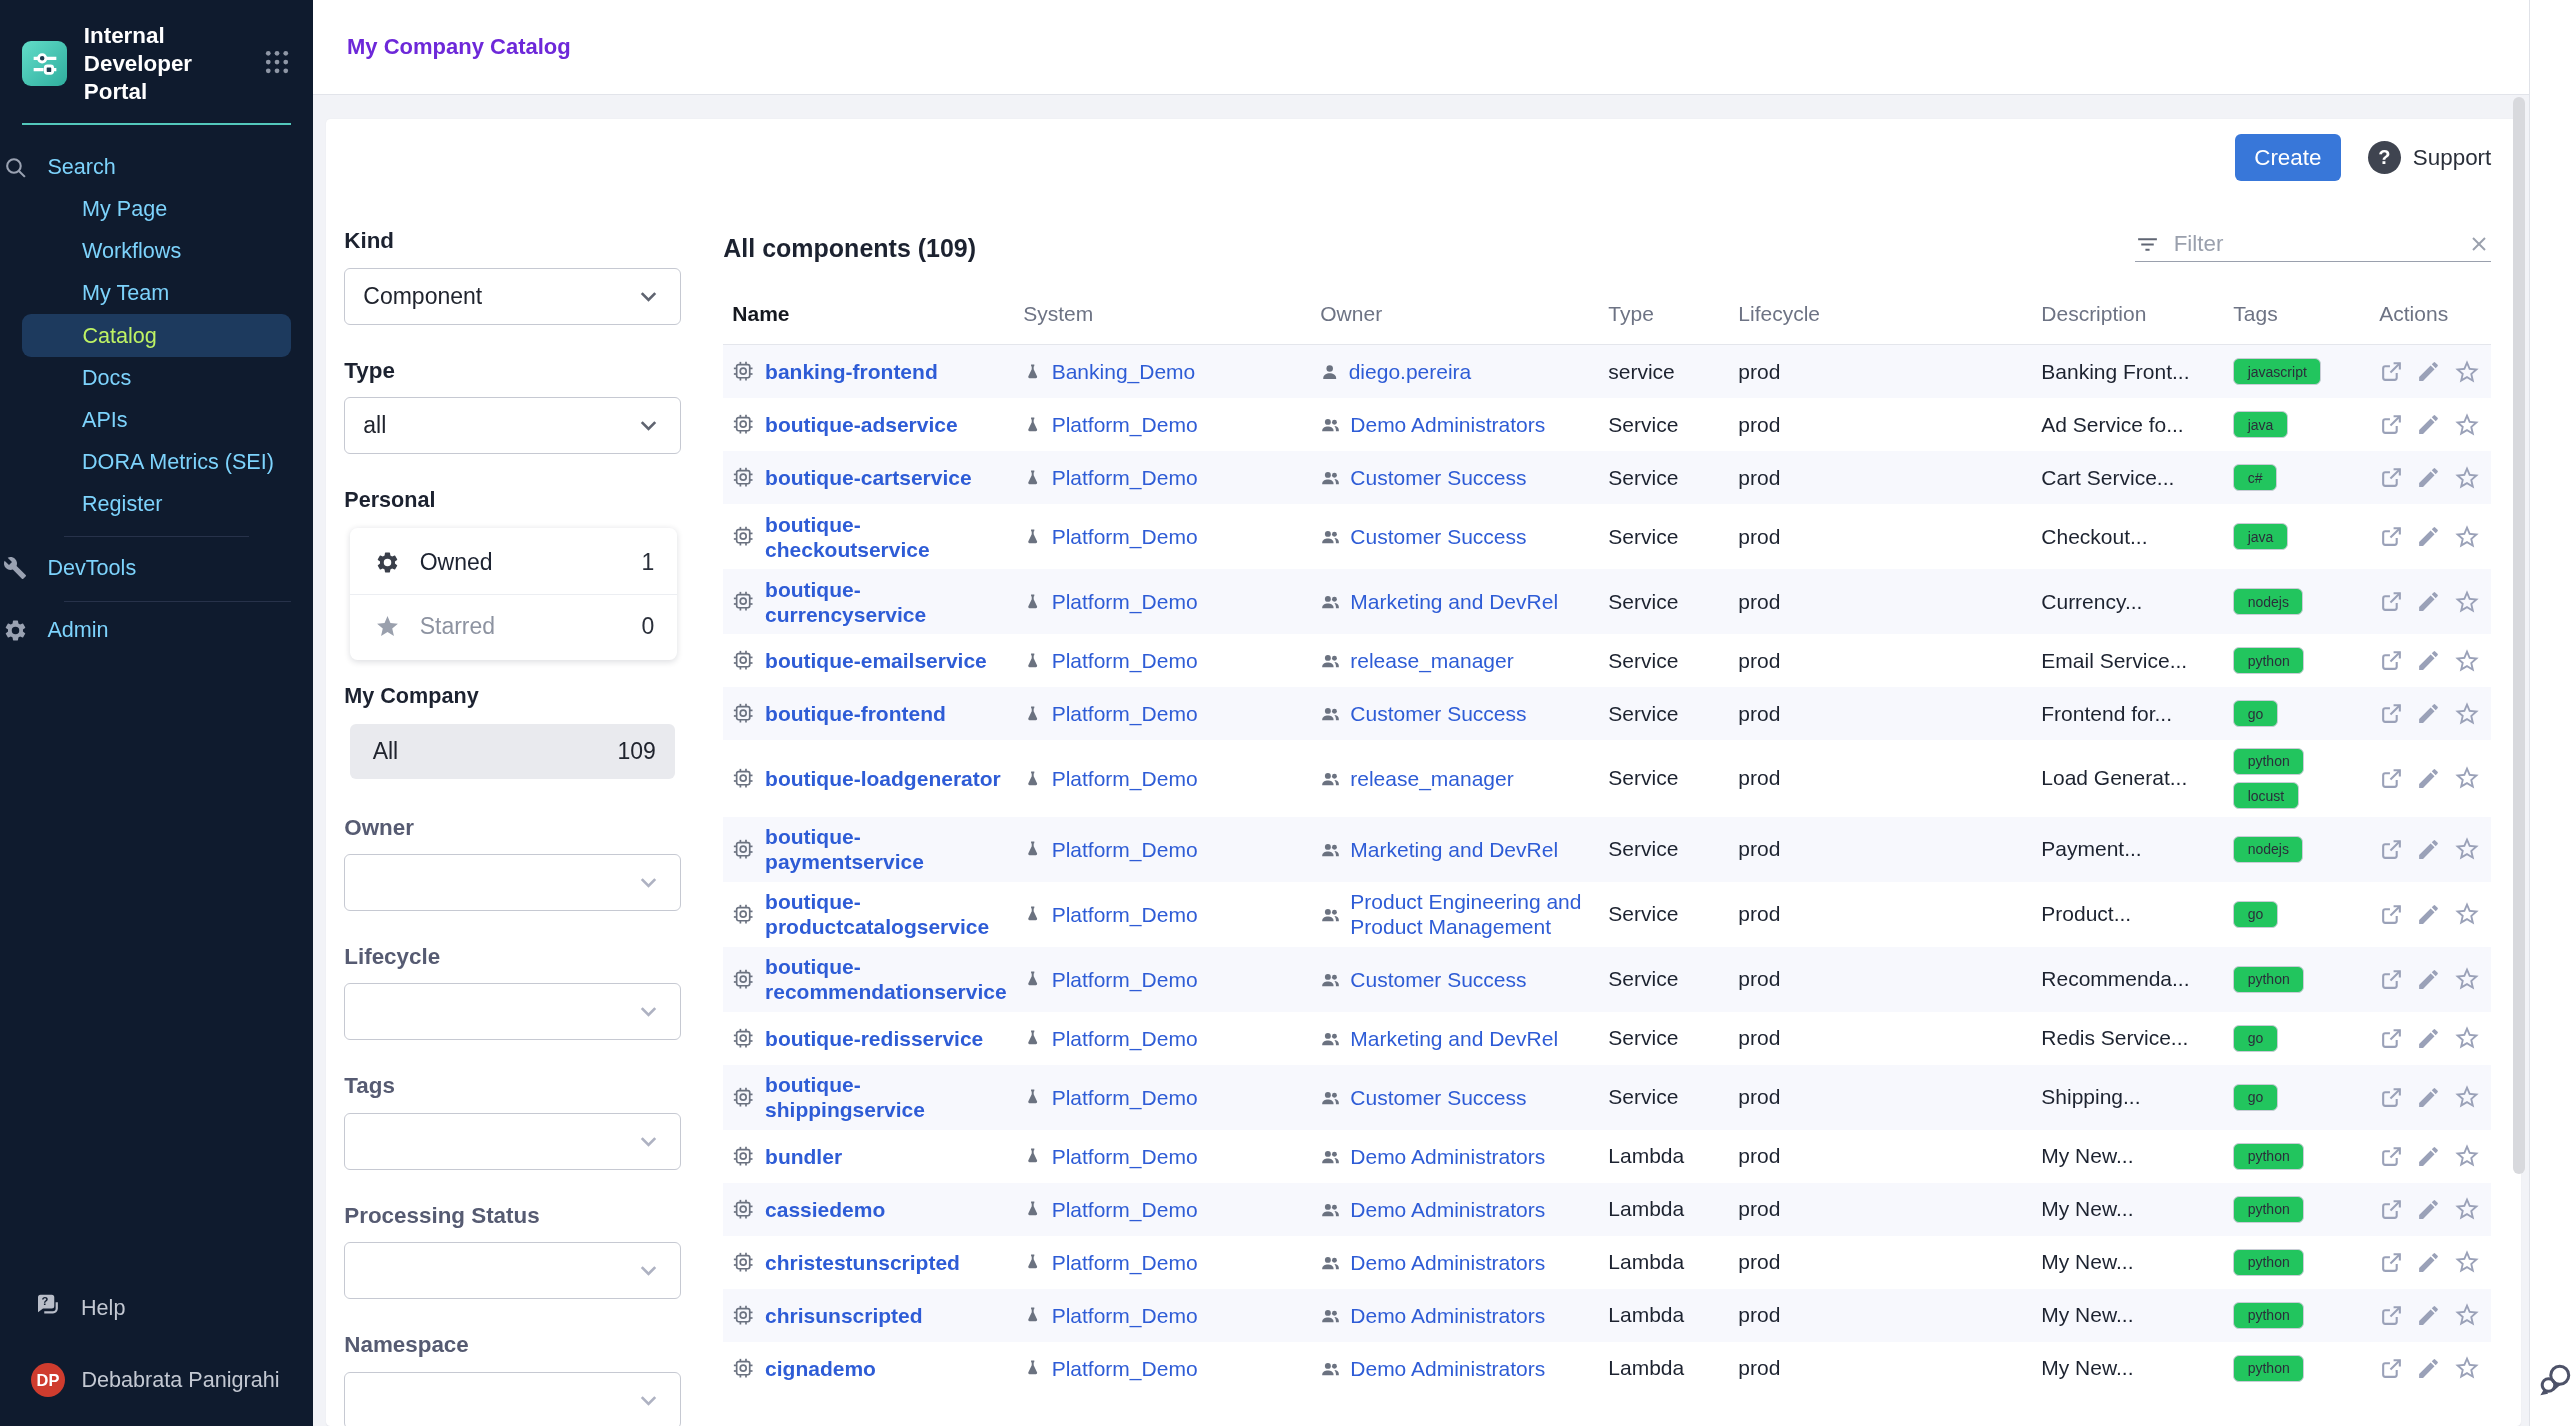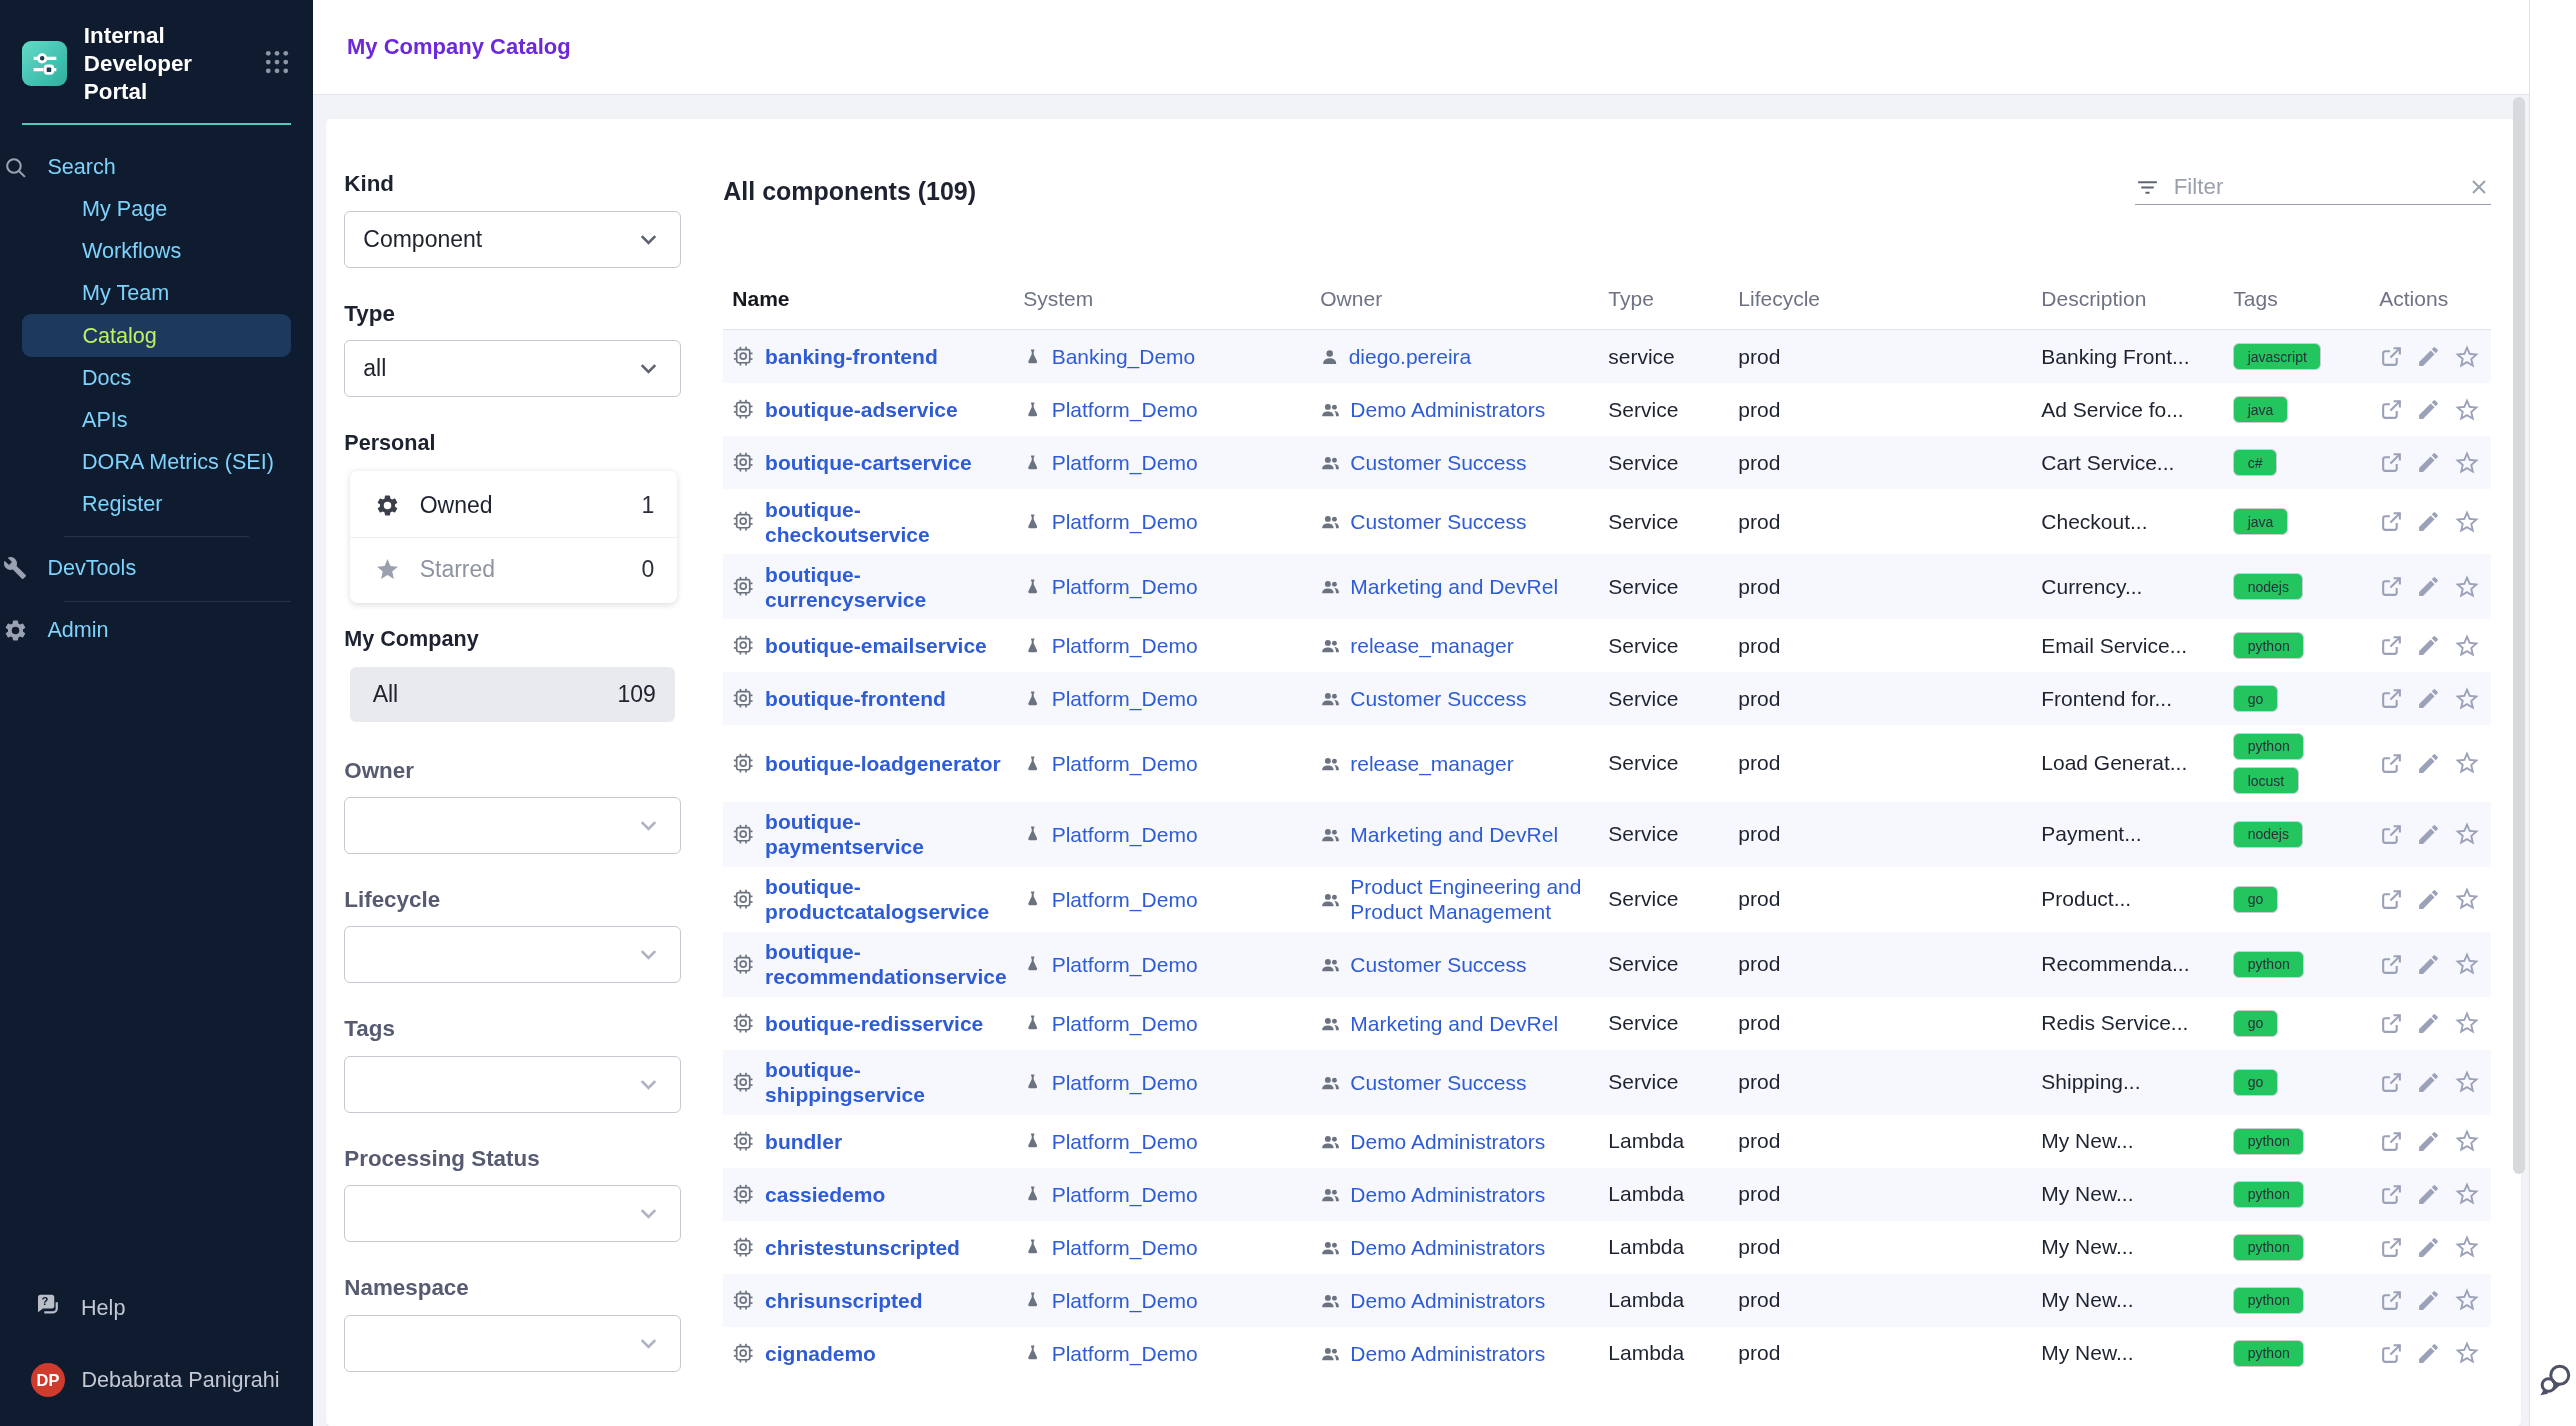--- a/index.html
+++ b/index.html
@@ -65,21 +65,21 @@
   .table-sec { flex:1; padding-top:22.4px; }
   .table-head-row { display:flex; align-items:flex-start; justify-content:space-between; }
   .tbl-title { font-size:25px; font-weight:700; color:#1c2230; padding-top:10.4px; }
   .filter-box { width:356px; display:flex; align-items:center; border-bottom:1.5px solid #9aa0ad; padding-bottom:4px; margin-top:7.5px; }
   .filter-box .ficon { color:#5f6573; display:flex; margin-right:13.4px; }
   .filter-box input { border:none; outline:none; flex:1; font-size:22.4px; font-family:inherit; color:#3a3f4a; background:transparent; }
   .filter-box input::placeholder { color:#9aa0ad; }
   .filter-box .clear { color:#9aa0ad; display:flex; cursor:pointer; }
 
   .grid-head { display:grid; grid-template-columns:291px 297px 288px 130px 303px 192px 146px 112px; margin-top:39px; padding:0 0 18px 9px; border-bottom:0.7px solid #e4e6ec; }
-  .grid-head span { font-size:21px; color:#6d7384; font-weight:500; padding-right:12px;margin-top:42px; }
+  .grid-head span { font-size:21px; color:#6d7384; font-weight:500; padding-right:12px; }
   .grid-head span:first-child { color:#15181f; font-weight:700; }
   .rows {}
   .row { display:grid; grid-template-columns:291px 297px 288px 130px 303px 192px 146px 112px; align-items:center; min-height:53px; padding:7.5px 0 7.5px 9px; }
   .row:nth-child(odd) { background:#f7f8fd; }
   .cell { font-size:21px; color:#1d2330; padding-right:13.4px; }
   .c-name { display:flex; align-items:center; gap:10.4px; }
   .c-name .eicon { color:#6b7280; display:flex; flex:none; }
   .c-name a { color:#2e5cd6; font-weight:600; text-decoration:none; font-size:21px; line-height:25px; overflow-wrap:anywhere; }
   .c-ref { display:flex; align-items:center; gap:9px; }
   .c-ref .ricon { color:#6b7280; display:flex; flex:none; }
@@ -273,20 +273,27 @@
     </div>
   </aside>
 
   <div class="main">
     <div class="main-col">
       <div class="topbar">
         <div class="page-title">My Company Catalog</div>
       </div>
 
       <div class="card">
+        <div class="card-toolbar">
+          <button class="btn-create">Create</button>
+          <div class="support">
+            <span class="q-circle">?</span>
+            <span class="slabel">Support</span>
+          </div>
+        </div>
 
         <div class="body-row">
 
           <div class="filters">
             <div class="f-label">Kind</div>
             <div class="select">
               <span class="sval">Component</span>
               <span class="chev">
                   <svg width="27" height="27" viewBox="0 0 24 24">
                     <use href="#i-chev"></use>

